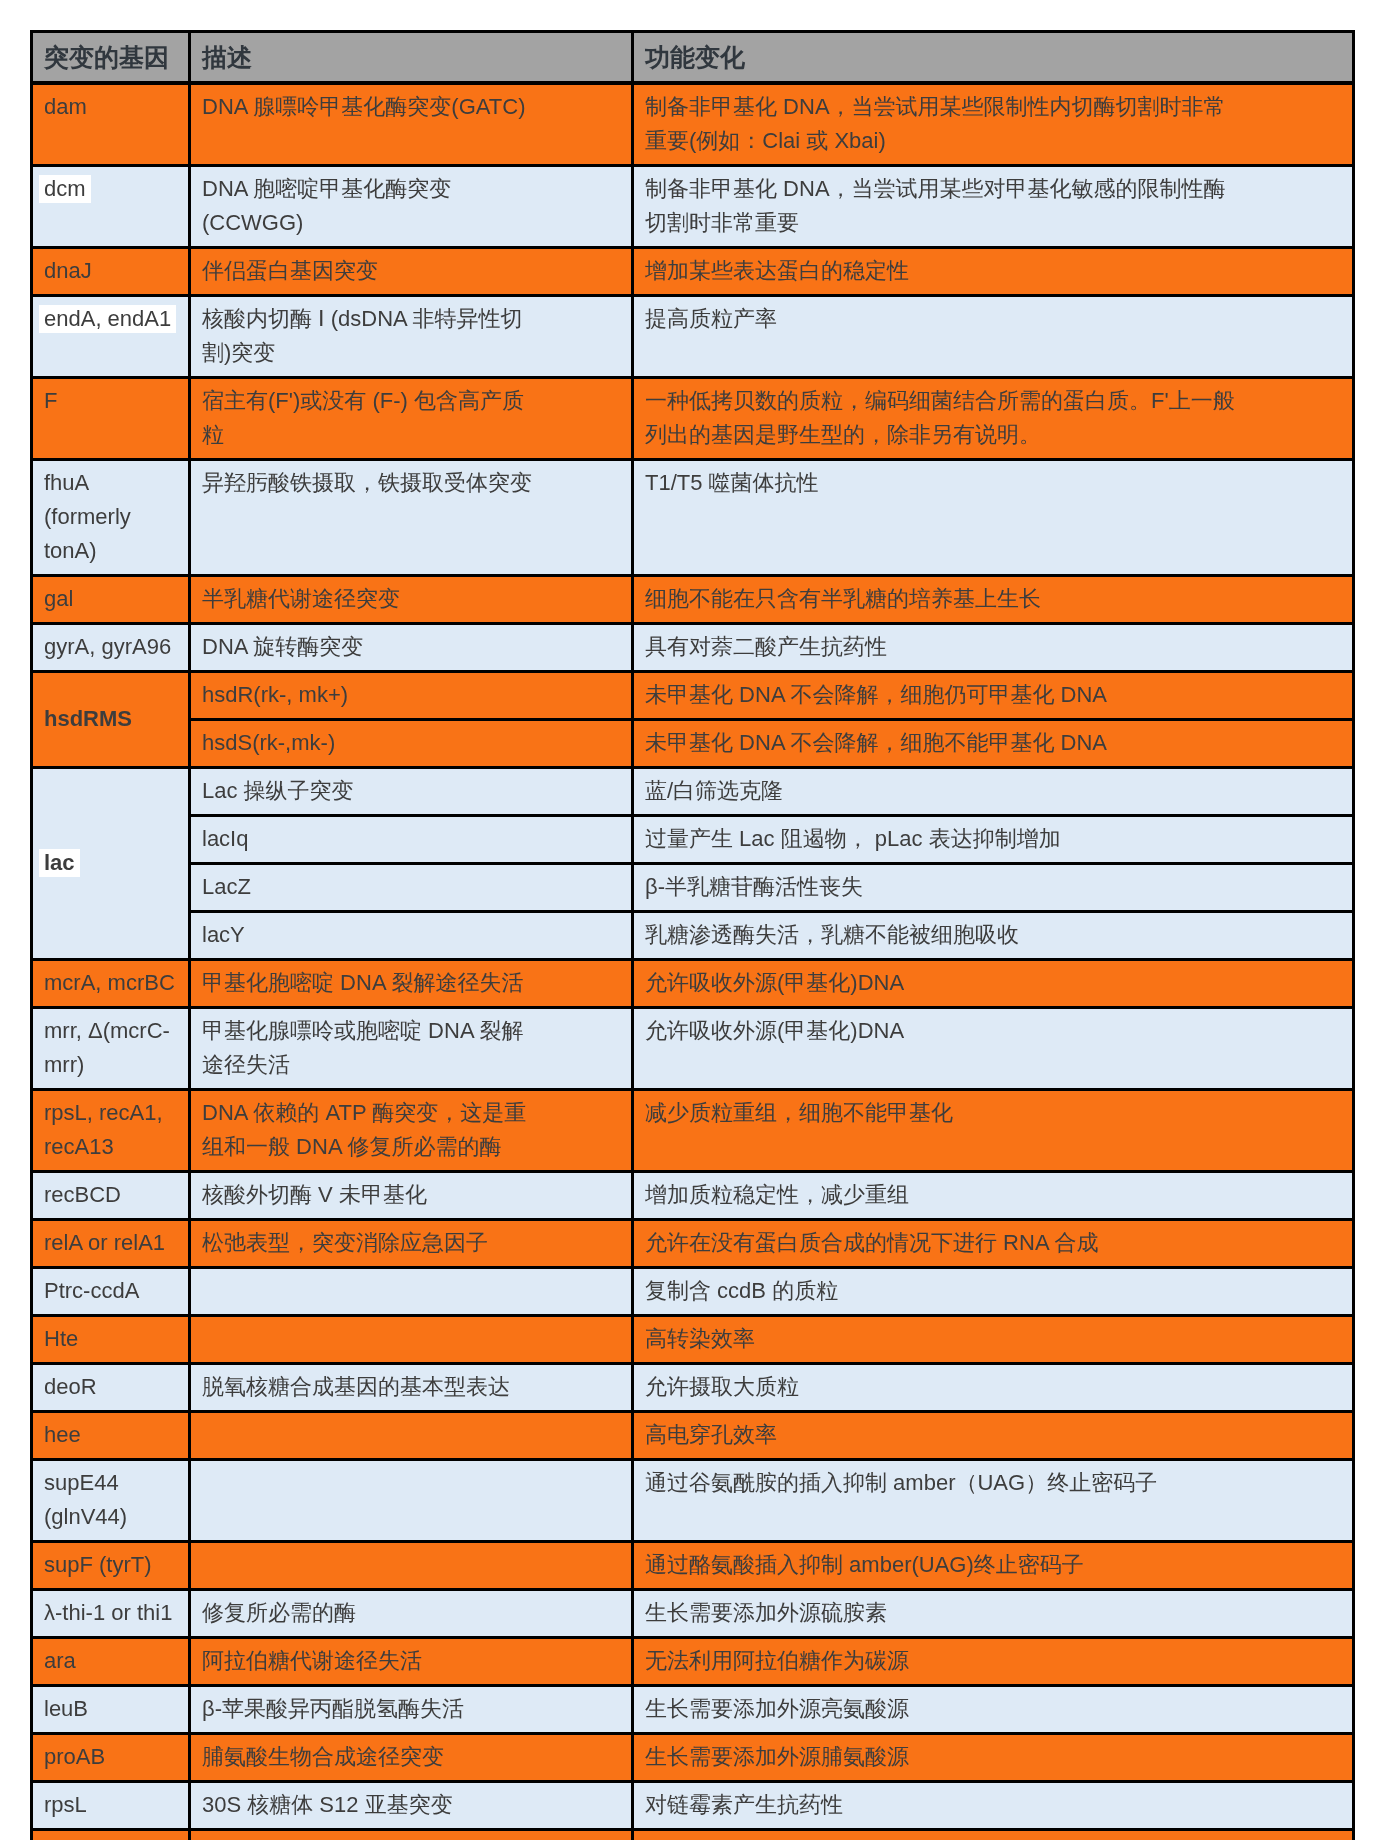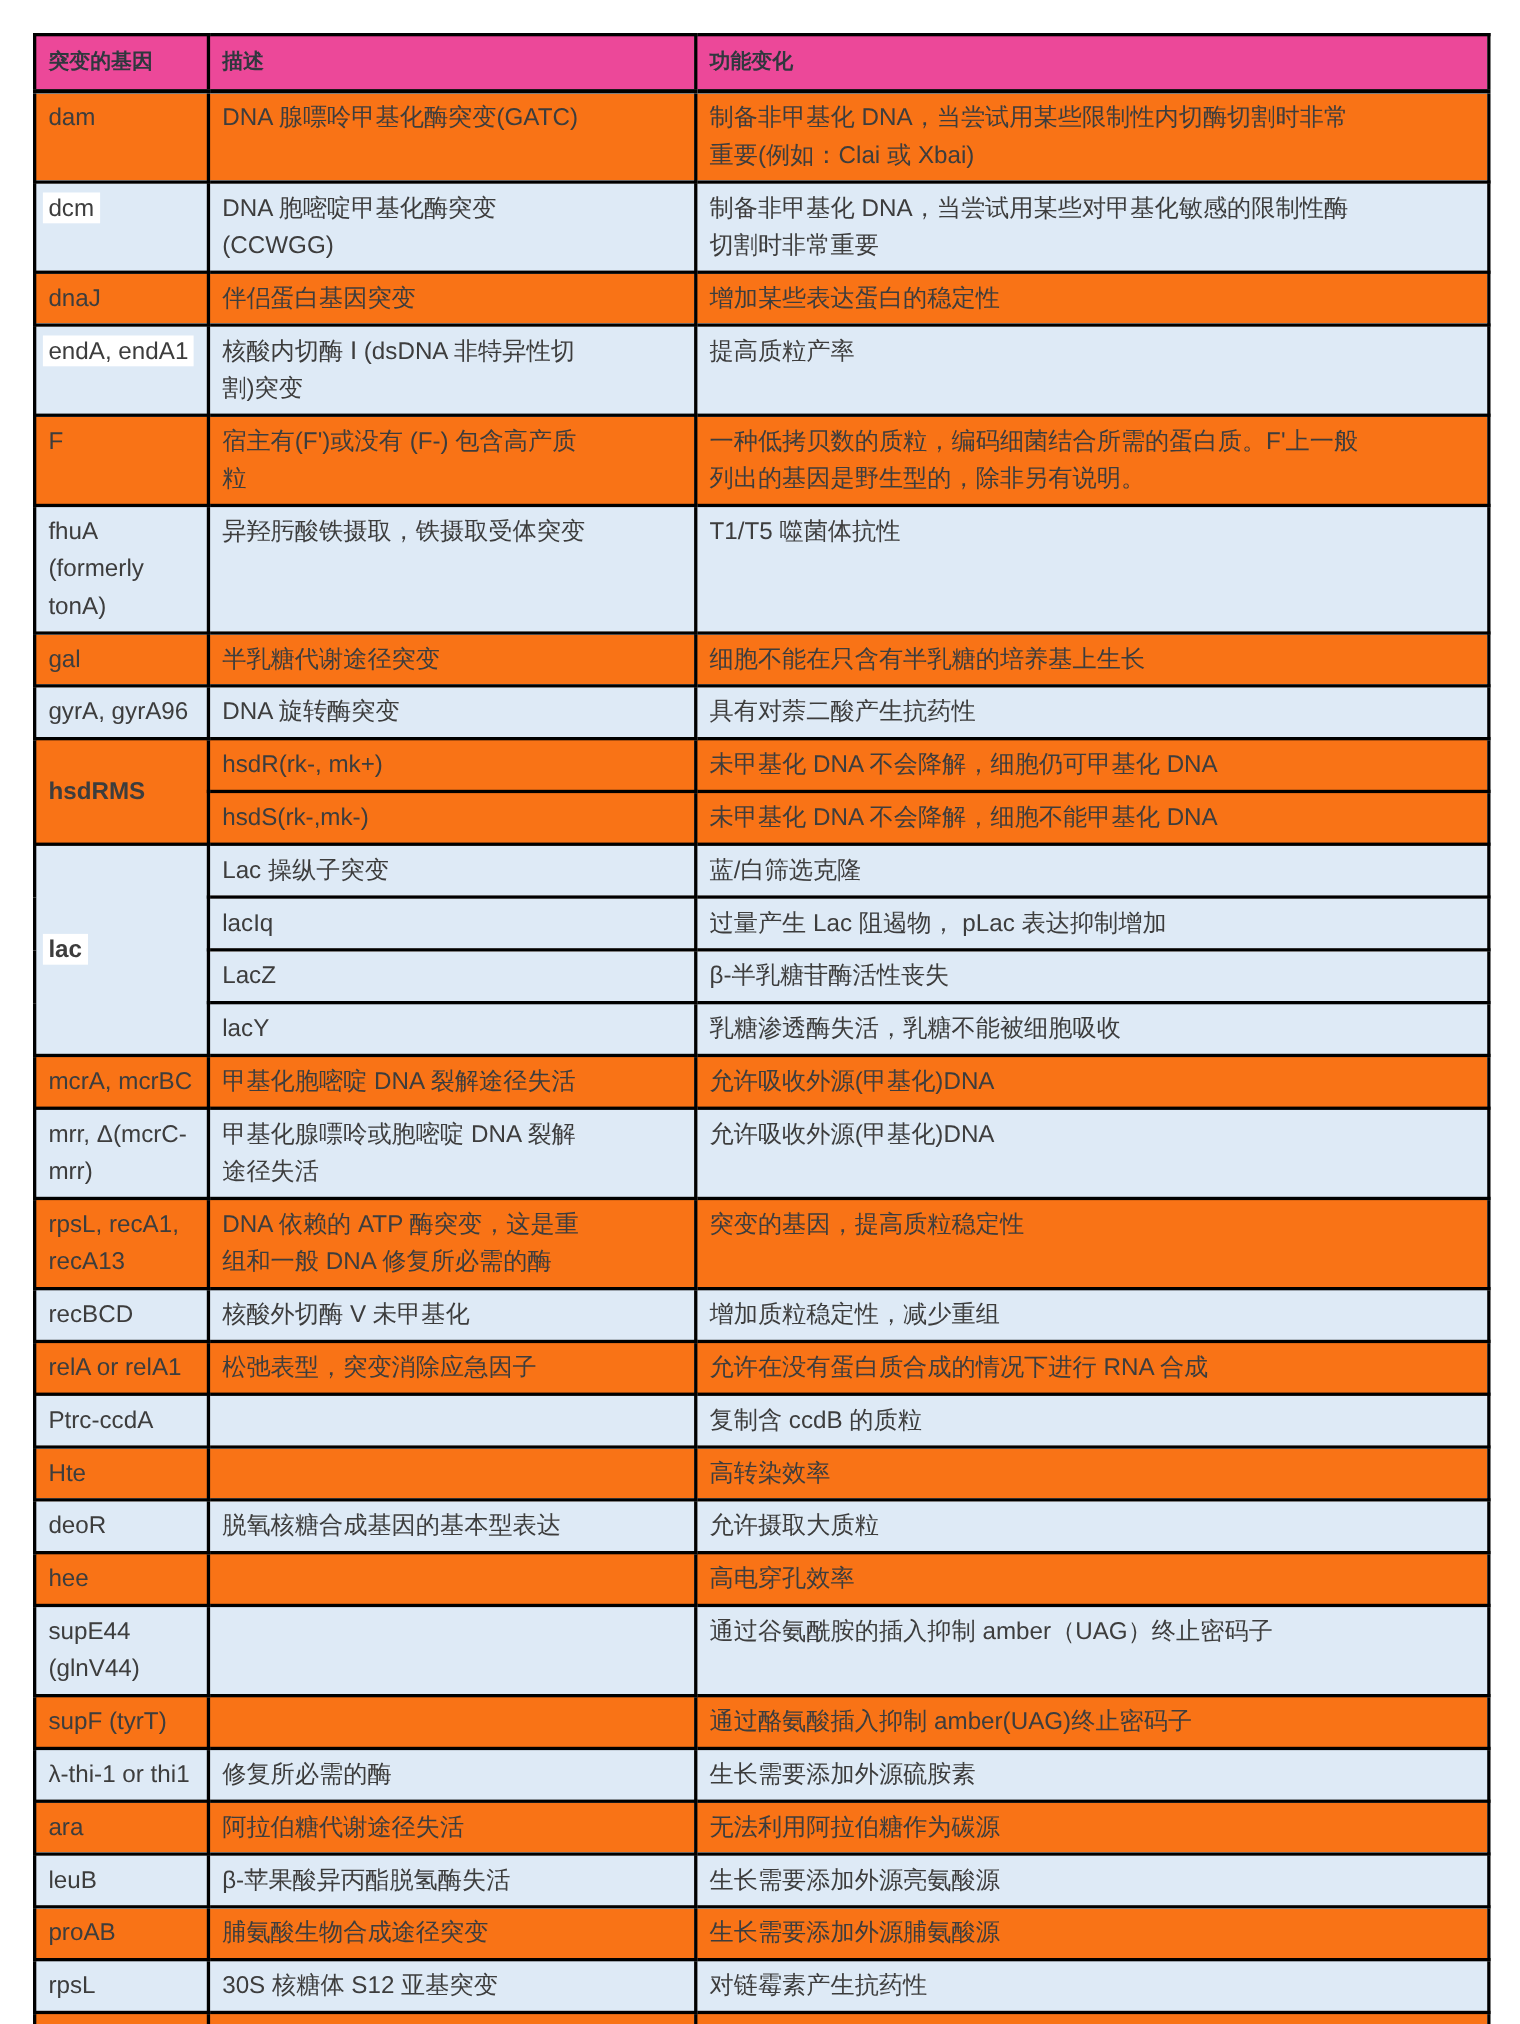--- a/index.html
+++ b/index.html
@@ -31,24 +31,24 @@
     line-height: 34px;
     color: #3d3d3d;
     text-align: left;
     vertical-align: top;
     padding: 5px 11px 6px 11px;
     white-space: pre-line;
     word-break: break-word;
     overflow: hidden;
   }
   th {
-    background: #ec4899;
+    background: #a3a3a3;
     color: #30373e;
     font-weight: bold;
-    font-size: 19px;
+    font-size: 25px;
     border-bottom-width: 4px;
     padding-top: 7px;
     padding-bottom: 7px;
     white-space: nowrap;
   }
   tr.white td { background: #f97316; }
   tr.blue td  { background: #deeaf6; }
   td.merged { vertical-align: middle; font-weight: bold; }
   .hl {
     background: #ffffff;
@@ -157,21 +157,21 @@
 mrr)</td>
           <td>甲基化腺嘌呤或胞嘧啶 DNA 裂解
 途径失活</td>
           <td>允许吸收外源(甲基化)DNA</td>
         </tr>
         <tr class="white">
           <td>rpsL, recA1,
 recA13</td>
           <td>DNA 依赖的 ATP 酶突变，这是重
 组和一般 DNA 修复所必需的酶</td>
-          <td>突变的基因，提高质粒稳定性</td>
+          <td>减少质粒重组，细胞不能甲基化</td>
         </tr>
         <tr class="blue">
           <td>recBCD</td>
           <td>核酸外切酶 V 未甲基化</td>
           <td>增加质粒稳定性，减少重组</td>
         </tr>
         <tr class="white">
           <td>relA or relA1</td>
           <td>松弛表型，突变消除应急因子</td>
           <td>允许在没有蛋白质合成的情况下进行 RNA 合成</td>

